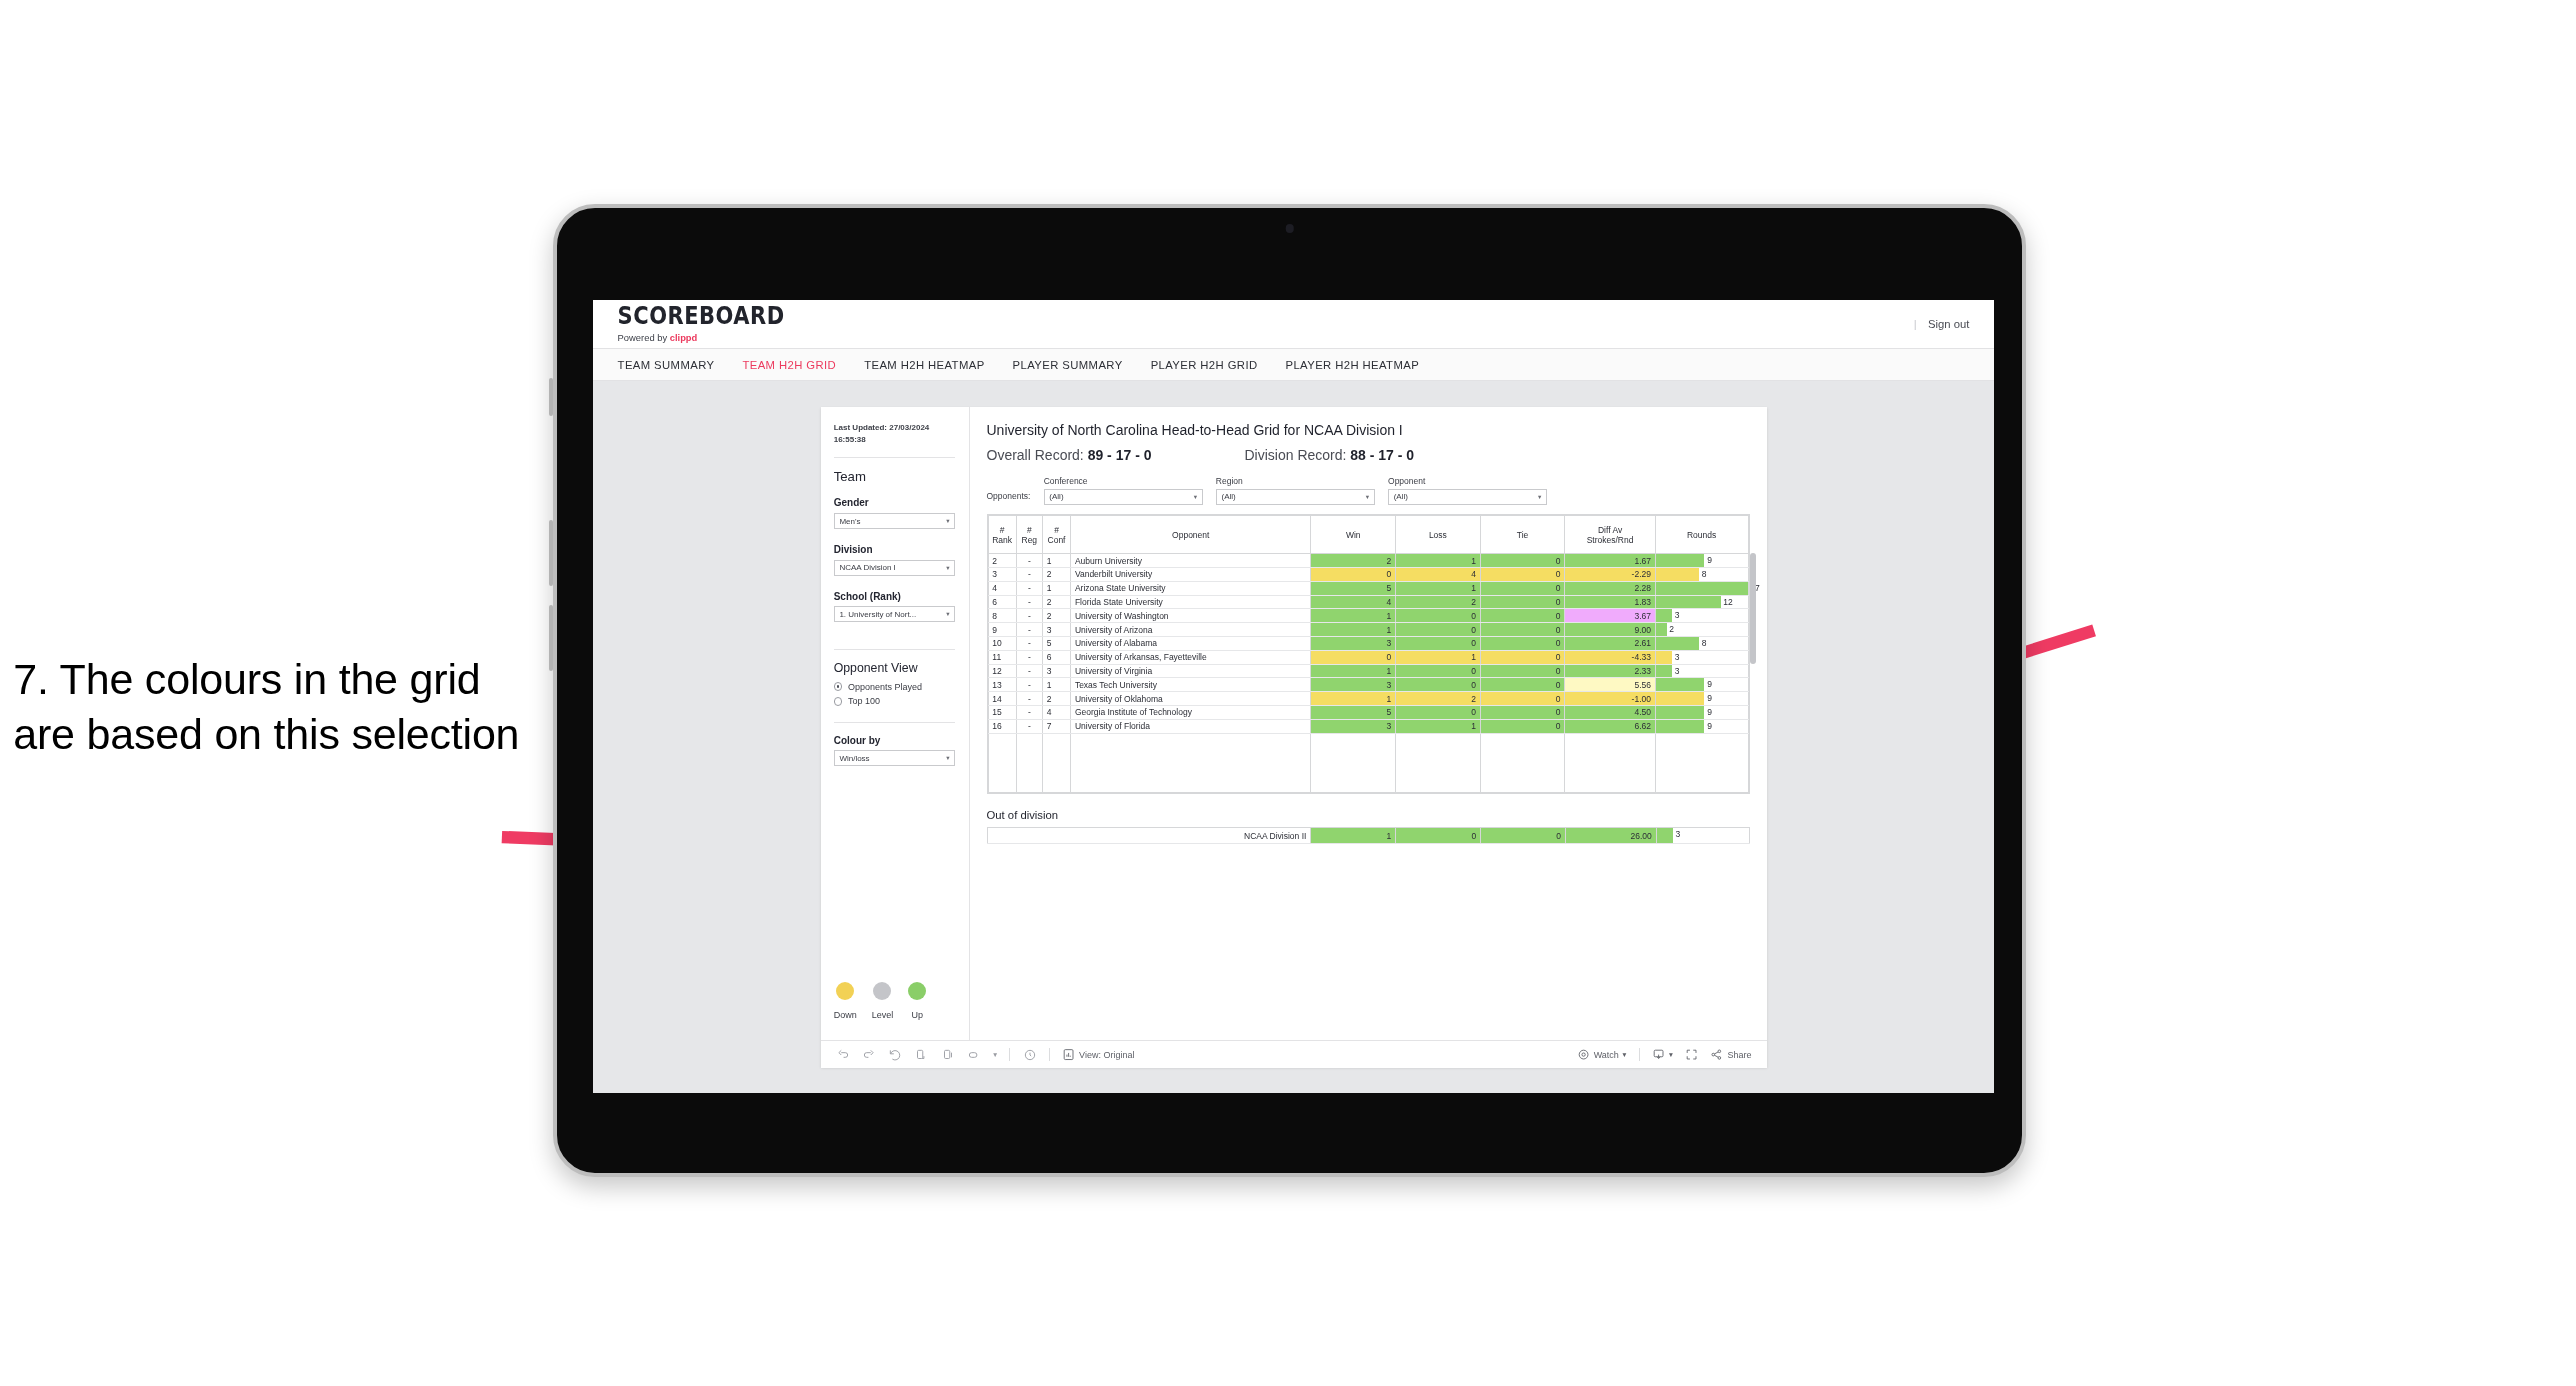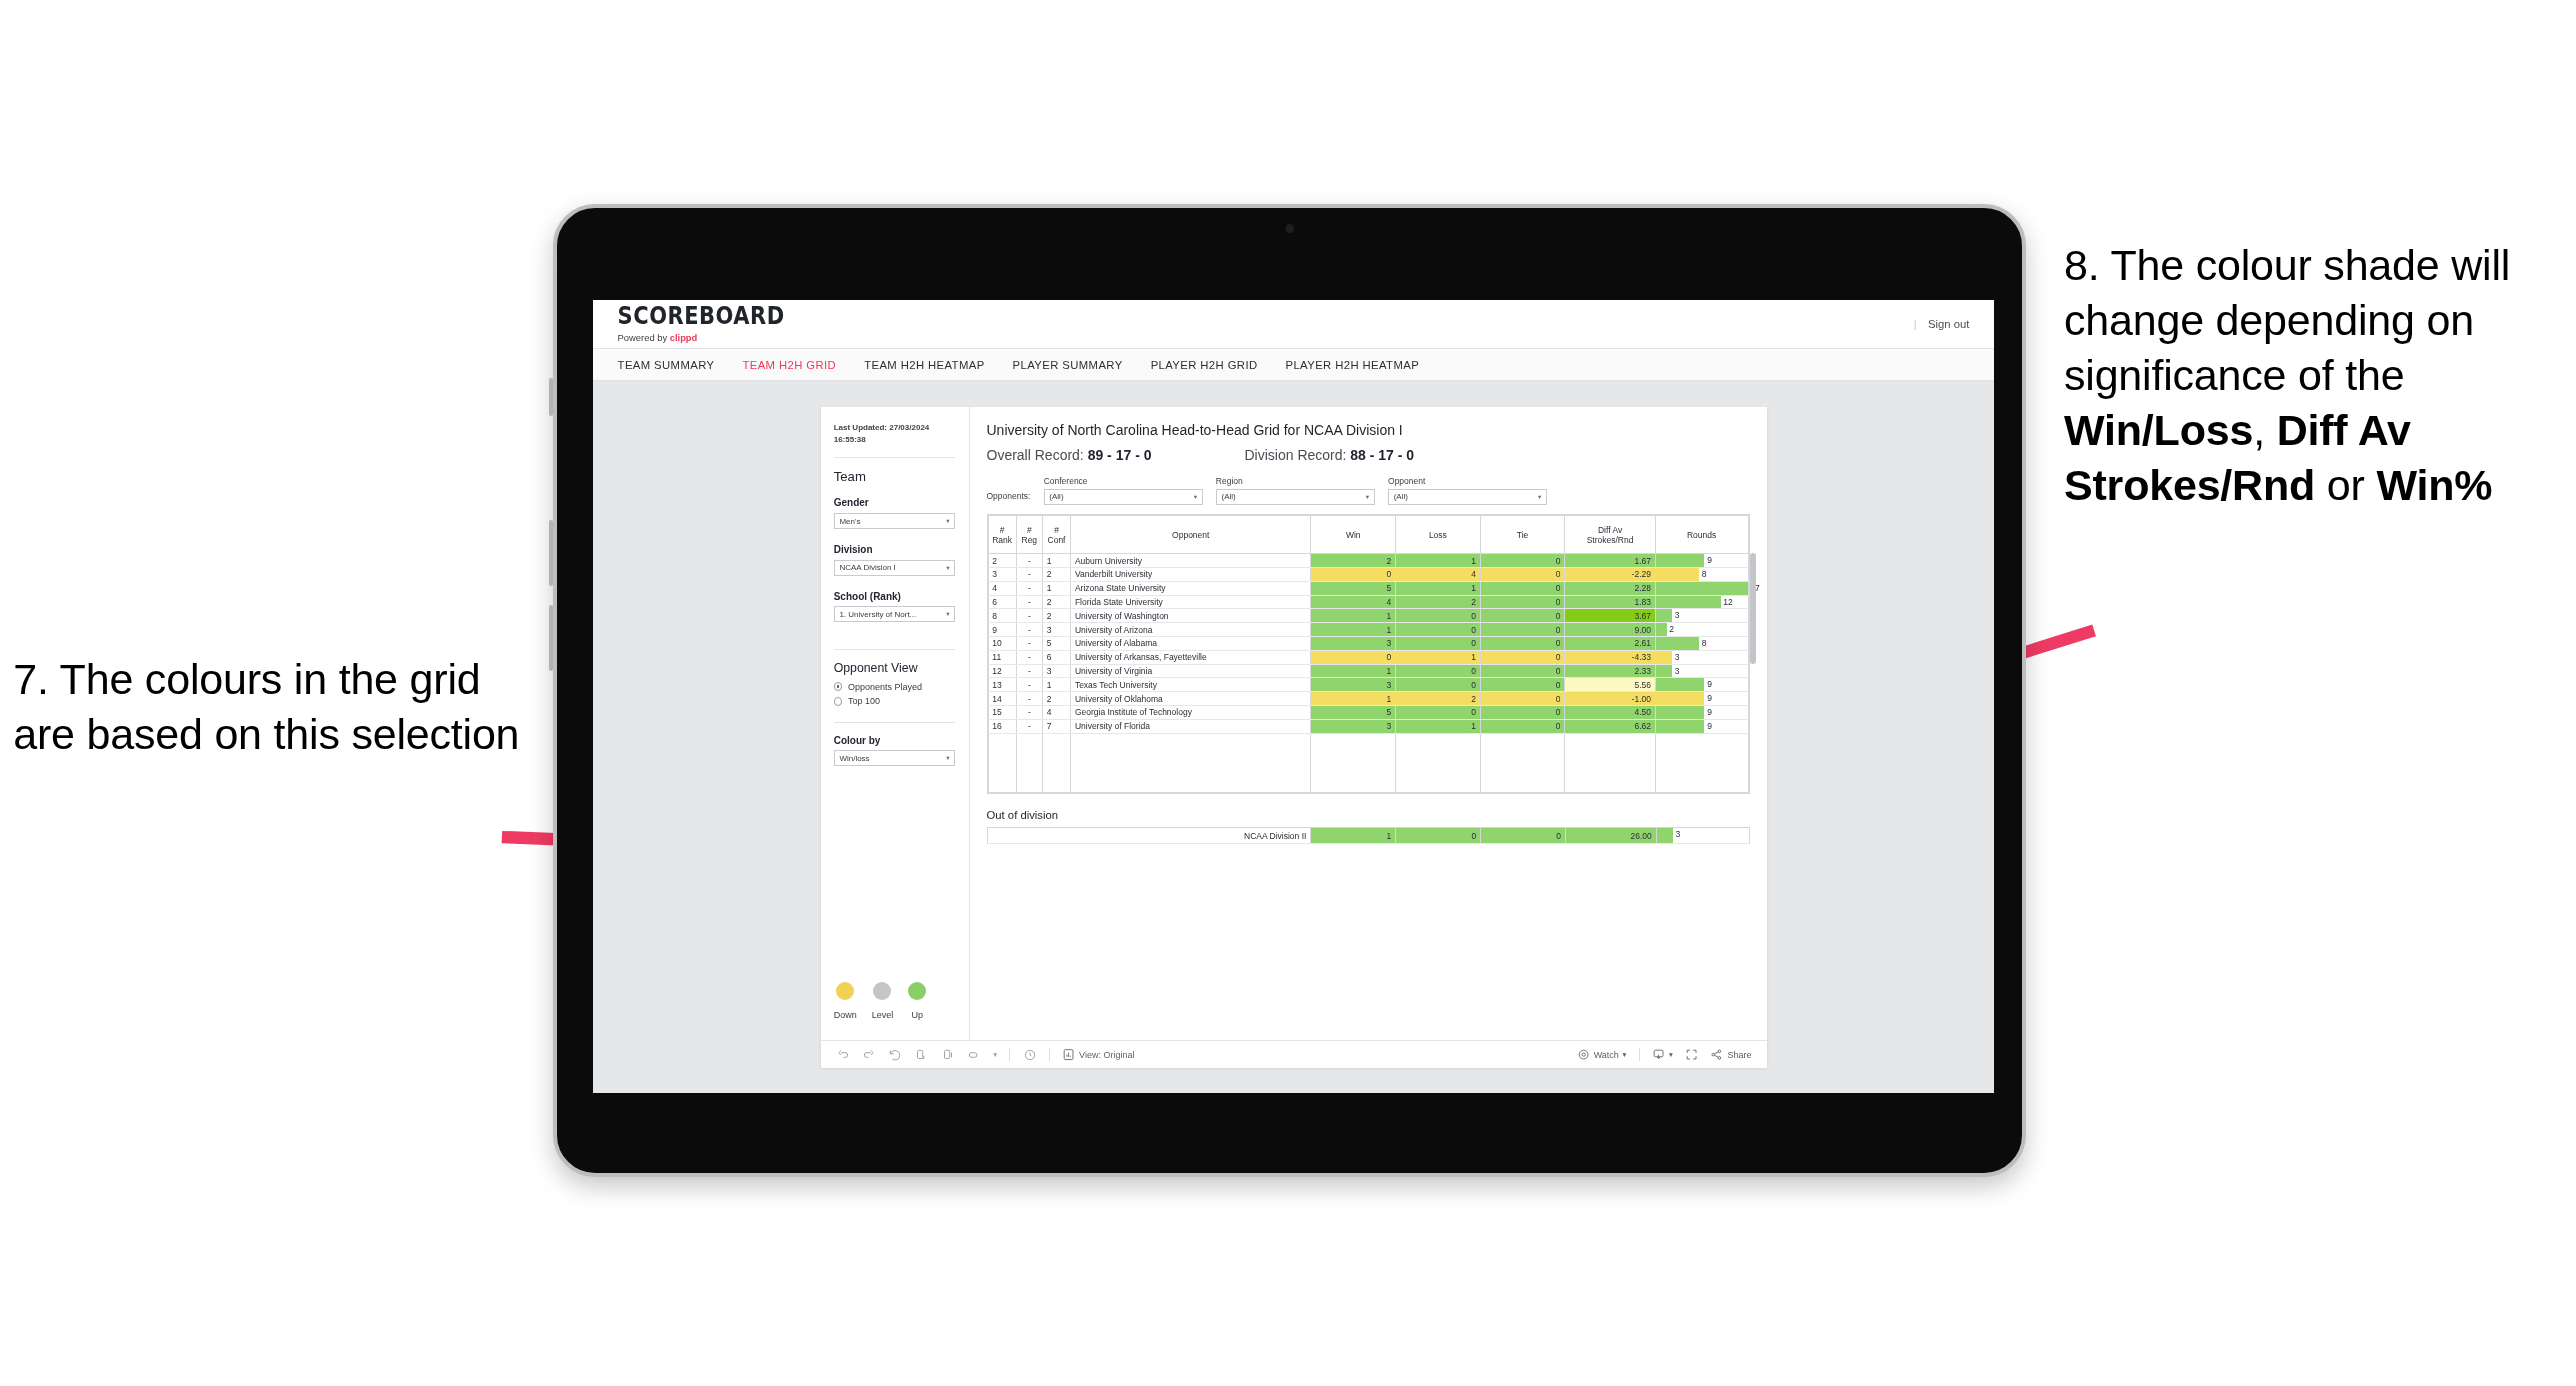--- a/index.html
+++ b/index.html
@@ -205,21 +205,20 @@
 <body>
 
 <div class="stage">
 
   <div class="annot annot-left">7. The colours in the grid are based on this selection</div>
   <svg class="arrow arrow-left" viewBox="0 0 390 90">
     <path d="M2 36 L338 50" stroke="#ef3b63" stroke-width="13" fill="none"></path>
     <path d="M388 52 L336 30 L340 70 Z" fill="#ef3b63"></path>
   </svg>
 
-  <div class="annot annot-right"><span>8. The colour shade will change depending on significance of the </span><b>Win/Loss</b><span>, </span><b>Diff Av Strokes/Rnd</b><span> or </span><b>Win%</b></div>
   <svg class="arrow arrow-right" viewBox="0 0 440 180">
     <path d="M438 12 L78 125" stroke="#ef3b63" stroke-width="13" fill="none"></path>
     <path d="M2 140 L95 88 L100 132 Z" fill="#ef3b63"></path>
   </svg>
 
   <div class="tablet">
     <div class="cam"></div>
     <div class="btn-side btn-s1"></div>
     <div class="btn-side btn-s2"></div>
     <div class="btn-side btn-s3"></div>
@@ -443,21 +442,21 @@
                         </td>
                       </tr>
                       <tr>
                         <td>8</td>
                         <td class="c">-</td>
                         <td>2</td>
                         <td>University of Washington</td>
                         <td class="num" style="background: rgb(144, 212, 110);">1</td>
                         <td class="num" style="background: rgb(144, 212, 110);">0</td>
                         <td class="num" style="background: rgb(144, 212, 110);">0</td>
-                        <td class="num" style="background: #84cc16;">3.67</td>
+                        <td class="num" style="background: #f0abfc;">3.67</td>
                         <td class="rnd">
                           <div class="rbar" style="width: 17.6471%; background: rgb(144, 212, 110);"></div>
                           <div class="rval" style="left: 17.6471%;">3</div>
                         </td>
                       </tr>
                       <tr>
                         <td>9</td>
                         <td class="c">-</td>
                         <td>3</td>
                         <td>University of Arizona</td>

